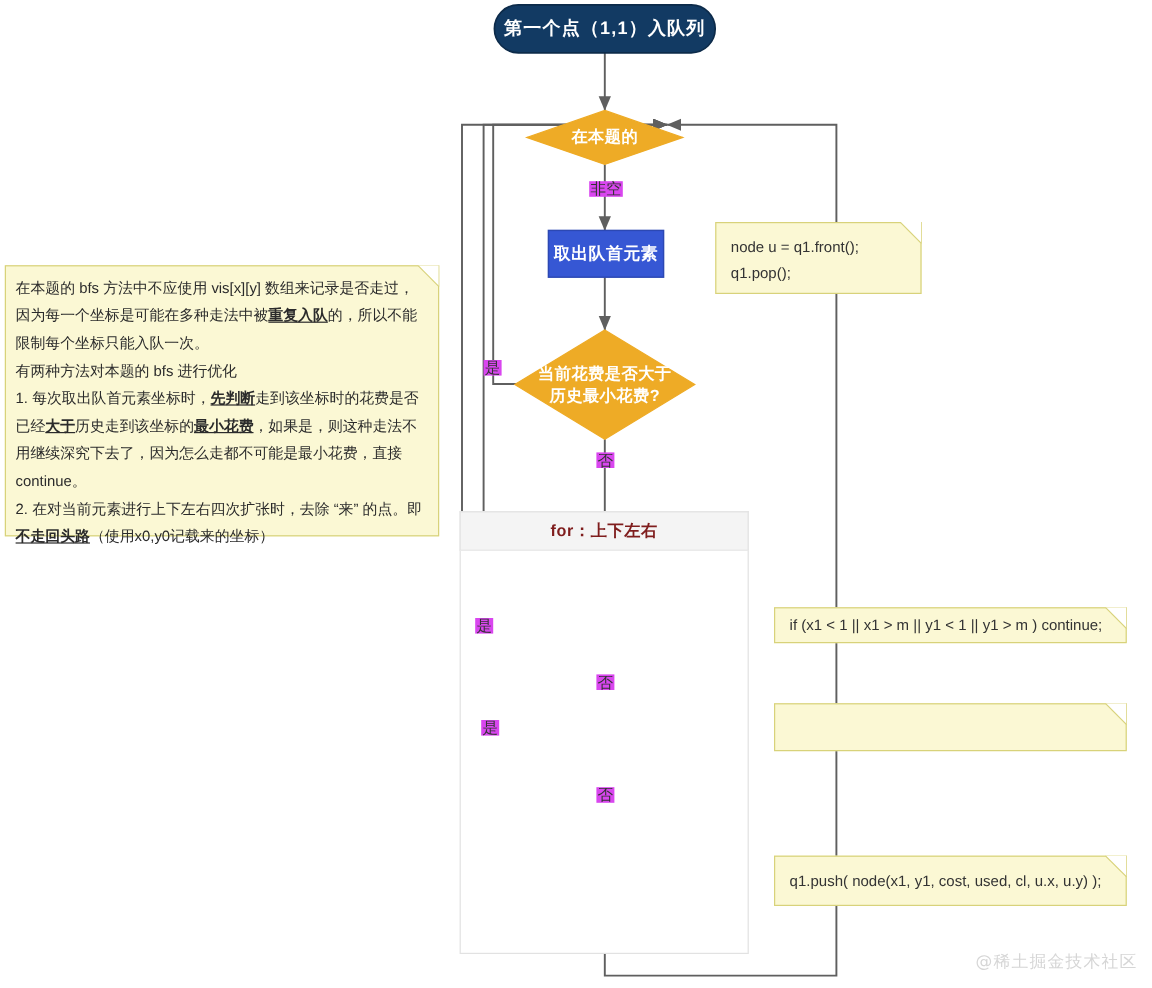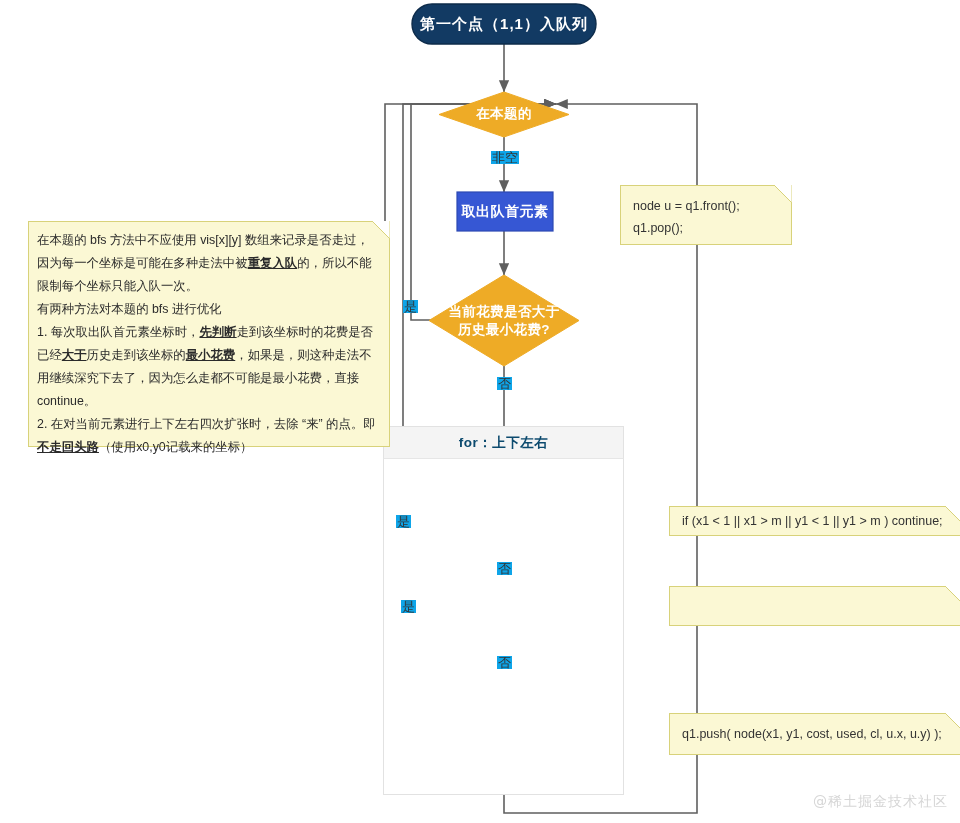--- a/index.html
+++ b/index.html
@@ -24,47 +24,46 @@
   .white{color:#ffffff;}
   .startlabel{font-size:15px;letter-spacing:1px;}
   .proclabel{font-size:14px;letter-spacing:.5px;}
   .declabel{font-size:13.5px;letter-spacing:.4px;}
 
   
   .edgelabel{
     position:absolute;
     font-size:13px;
     color:#333333;
-    background:#0ea5e9;
+    background:#d946ef;
     padding:0 1px;
     white-space:nowrap;
     line-height:1;
   }
 
   
   #subgraph{
     position:absolute;left:383px;top:426px;width:241px;height:369px;
     border:1px solid #e2e2e2;background:#ffffff;box-sizing:border-box;
   }
   #subgraph-title{
     position:absolute;left:383px;top:426px;width:241px;height:33px;
     background:#f4f4f4;border:1px solid #e2e2e2;border-bottom:1px solid #e6e6e6;
     box-sizing:border-box;
     display:flex;align-items:center;justify-content:center;
-    font-size:13.5px;font-weight:bold;color:#0c4a6e;letter-spacing:.5px;
+    font-size:13.5px;font-weight:bold;color:#7f1d1d;letter-spacing:.5px;
   }
 
   
   .note{
     position:absolute;
     background:#fbf8d4;
     border:1px solid #d8d27a;
     box-sizing:border-box;
     color:#333333;
-    margin-left:24px;
   }
   .note .foldtri{
     position:absolute;top:-1px;right:-1px;width:18px;height:18px;
   }
   .codenote{
     font-size:12.5px;
     line-height:22px;
     padding:9px 12px;
   }
   .codenote div{white-space:nowrap;}

